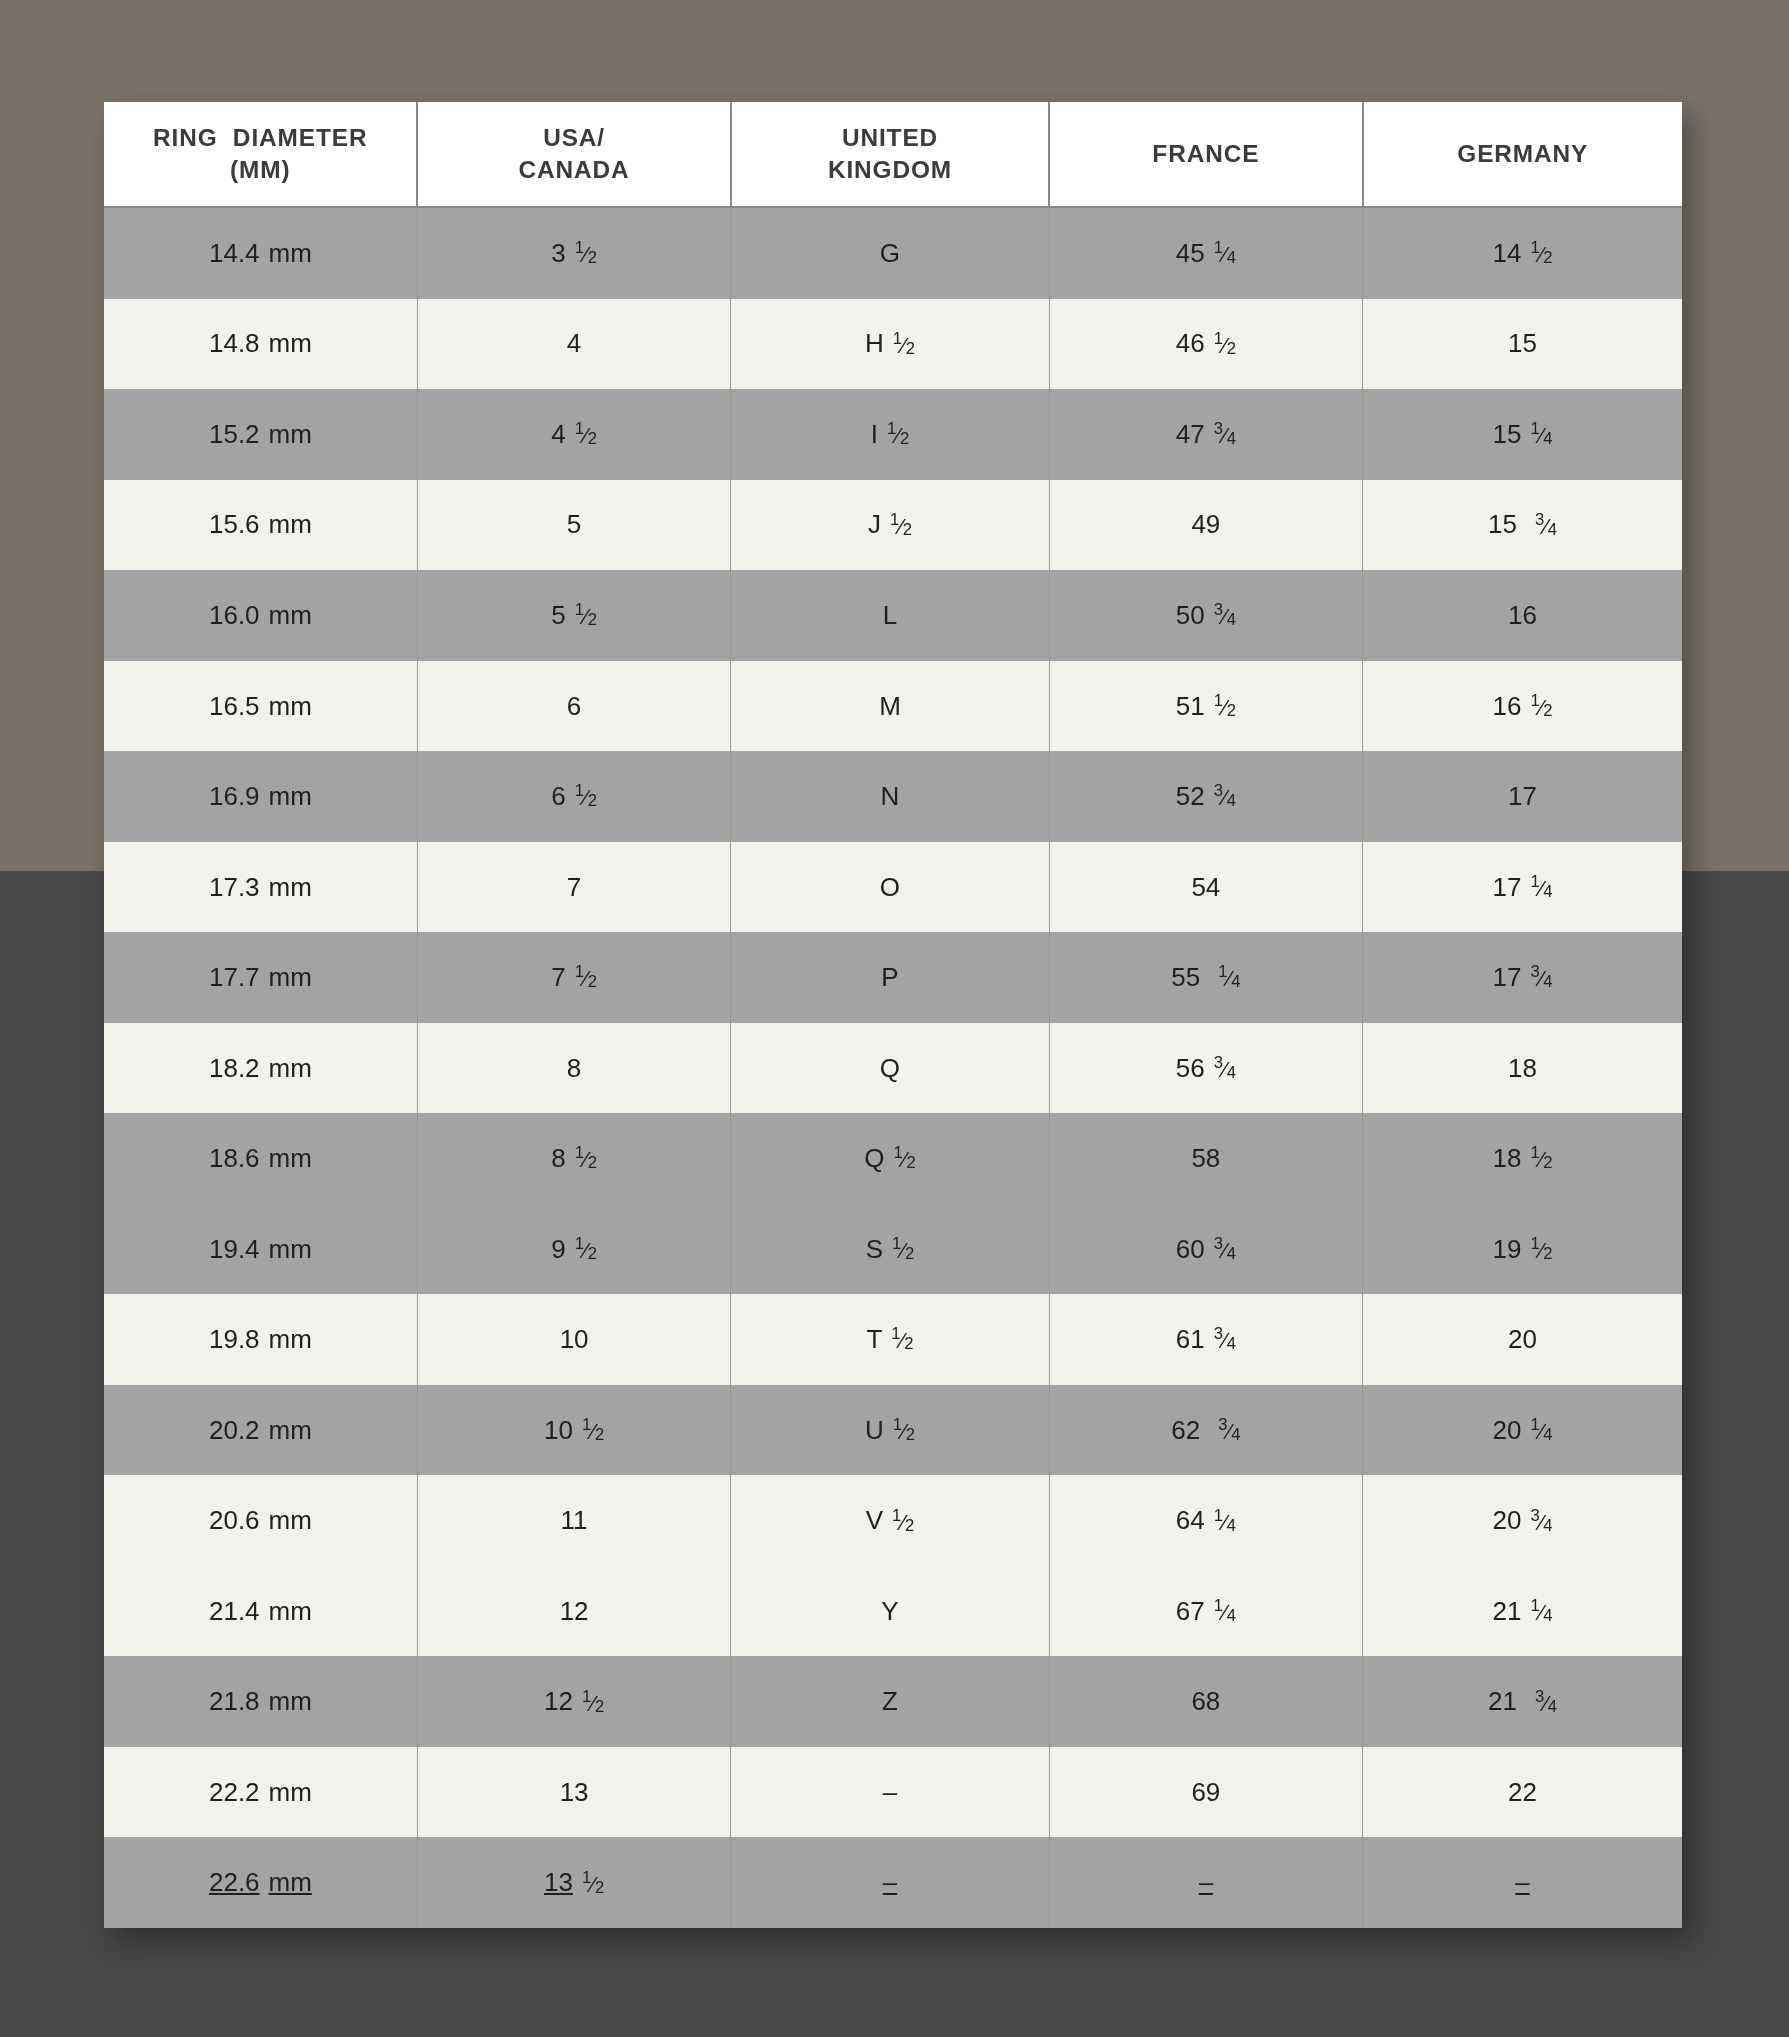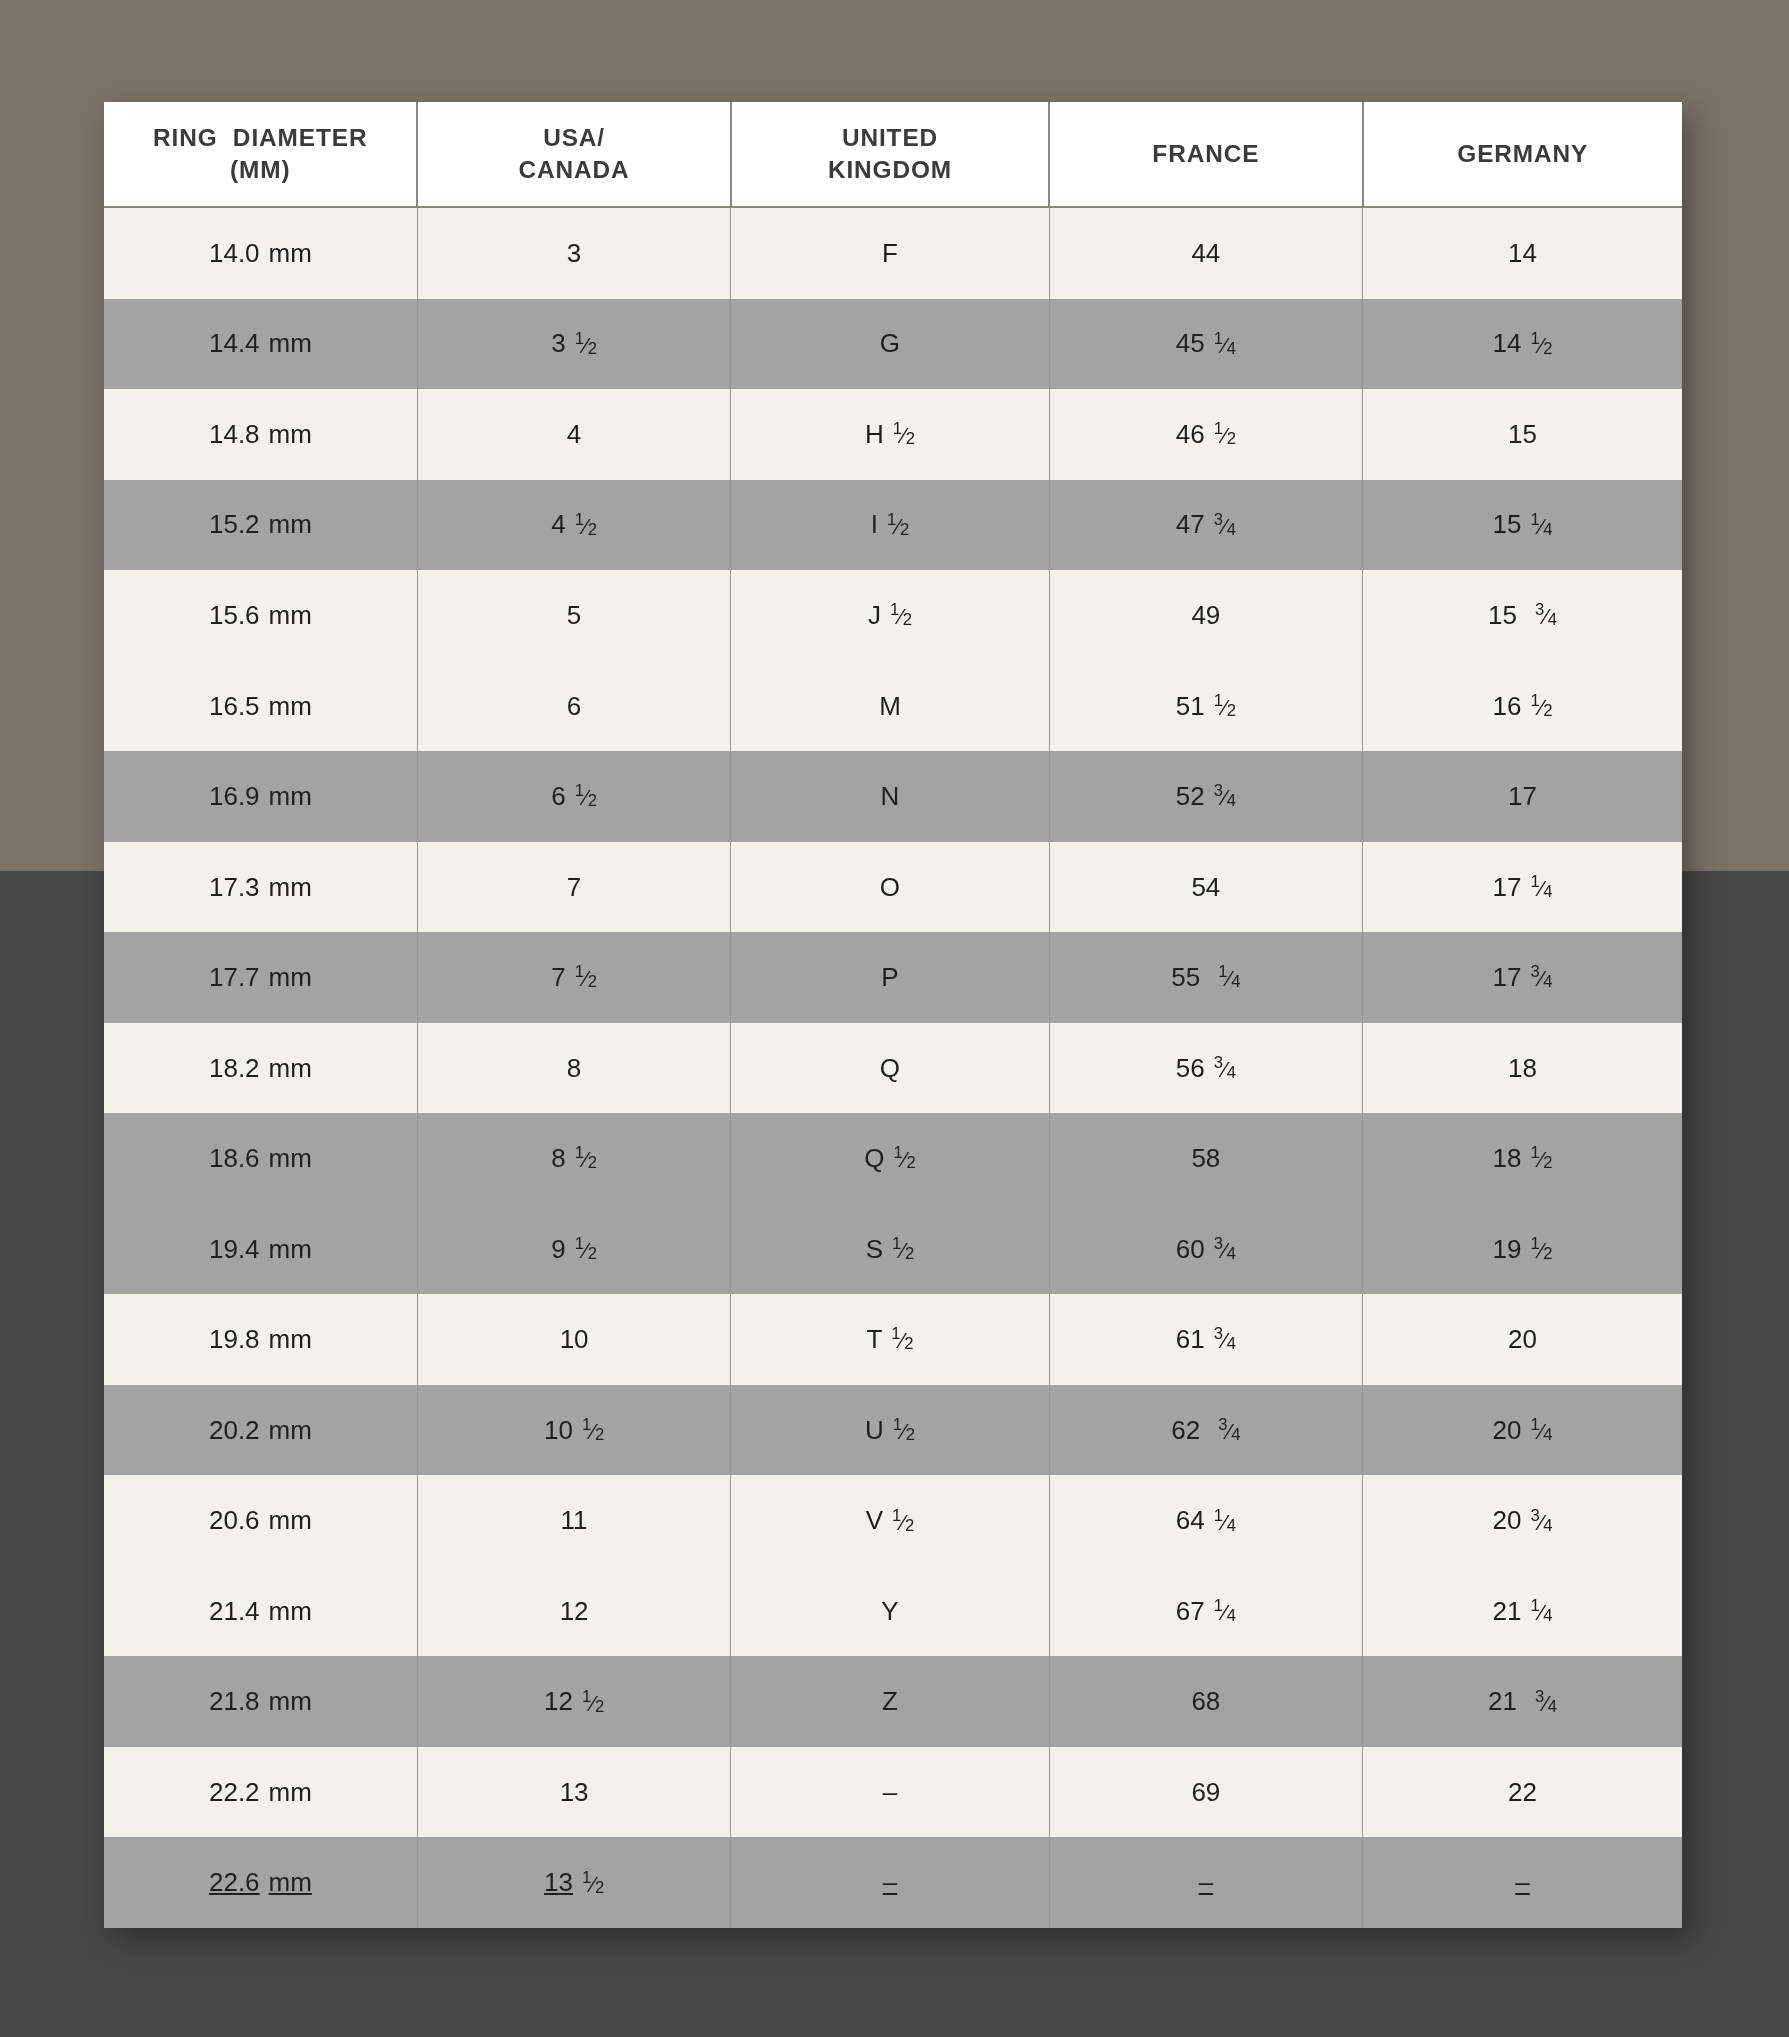--- a/index.html
+++ b/index.html
@@ -139,27 +139,20 @@
         </th>
         <th>
           <span class="hl">FRANCE</span>
         </th>
         <th class="last">
           <span class="hl">GERMANY</span>
         </th>
       </tr>
     </thead>
     <tbody id="table-body">
-        <tr class="odd">
-          <td>14.0<span class="gap-w"></span>mm</td>
-          <td>3</td>
-          <td>F</td>
-          <td>44</td>
-          <td class="last">14</td>
-        </tr>
         <tr class="even">
           <td>14.4<span class="gap-w"></span>mm</td>
           <td>3<span class="gap-w"></span><span class="frac"><span class="num">1</span><span class="sl">⁄</span><span class="den">2</span></span></td>
           <td>G</td>
           <td>45<span class="gap-w"></span><span class="frac"><span class="num">1</span><span class="sl">⁄</span><span class="den">4</span></span></td>
           <td class="last">14<span class="gap-w"></span><span class="frac"><span class="num">1</span><span class="sl">⁄</span><span class="den">2</span></span></td>
         </tr>
         <tr class="odd">
           <td>14.8<span class="gap-w"></span>mm</td>
           <td>4</td>
@@ -174,20 +167,27 @@
           <td>47<span class="gap-w"></span><span class="frac"><span class="num">3</span><span class="sl">⁄</span><span class="den">4</span></span></td>
           <td class="last">15<span class="gap-w"></span><span class="frac"><span class="num">1</span><span class="sl">⁄</span><span class="den">4</span></span></td>
         </tr>
         <tr class="odd">
           <td>15.6<span class="gap-w"></span>mm</td>
           <td>5</td>
           <td>J<span class="gap-w"></span><span class="frac"><span class="num">1</span><span class="sl">⁄</span><span class="den">2</span></span></td>
           <td>49</td>
           <td class="last">15<span class="gap-w"></span><span class="gap-w"></span><span class="frac"><span class="num">3</span><span class="sl">⁄</span><span class="den">4</span></span></td>
         </tr>
+        <tr class="even">
+          <td>16.0<span class="gap-w"></span>mm</td>
+          <td>5<span class="gap-w"></span><span class="frac"><span class="num">1</span><span class="sl">⁄</span><span class="den">2</span></span></td>
+          <td>L</td>
+          <td>50<span class="gap-w"></span><span class="frac"><span class="num">3</span><span class="sl">⁄</span><span class="den">4</span></span></td>
+          <td class="last">16</td>
+        </tr>
         <tr class="odd">
           <td>16.5<span class="gap-w"></span>mm</td>
           <td>6</td>
           <td>M</td>
           <td>51<span class="gap-w"></span><span class="frac"><span class="num">1</span><span class="sl">⁄</span><span class="den">2</span></span></td>
           <td class="last">16<span class="gap-w"></span><span class="frac"><span class="num">1</span><span class="sl">⁄</span><span class="den">2</span></span></td>
         </tr>
         <tr class="even">
           <td>16.9<span class="gap-w"></span>mm</td>
           <td>6<span class="gap-w"></span><span class="frac"><span class="num">1</span><span class="sl">⁄</span><span class="den">2</span></span></td>

